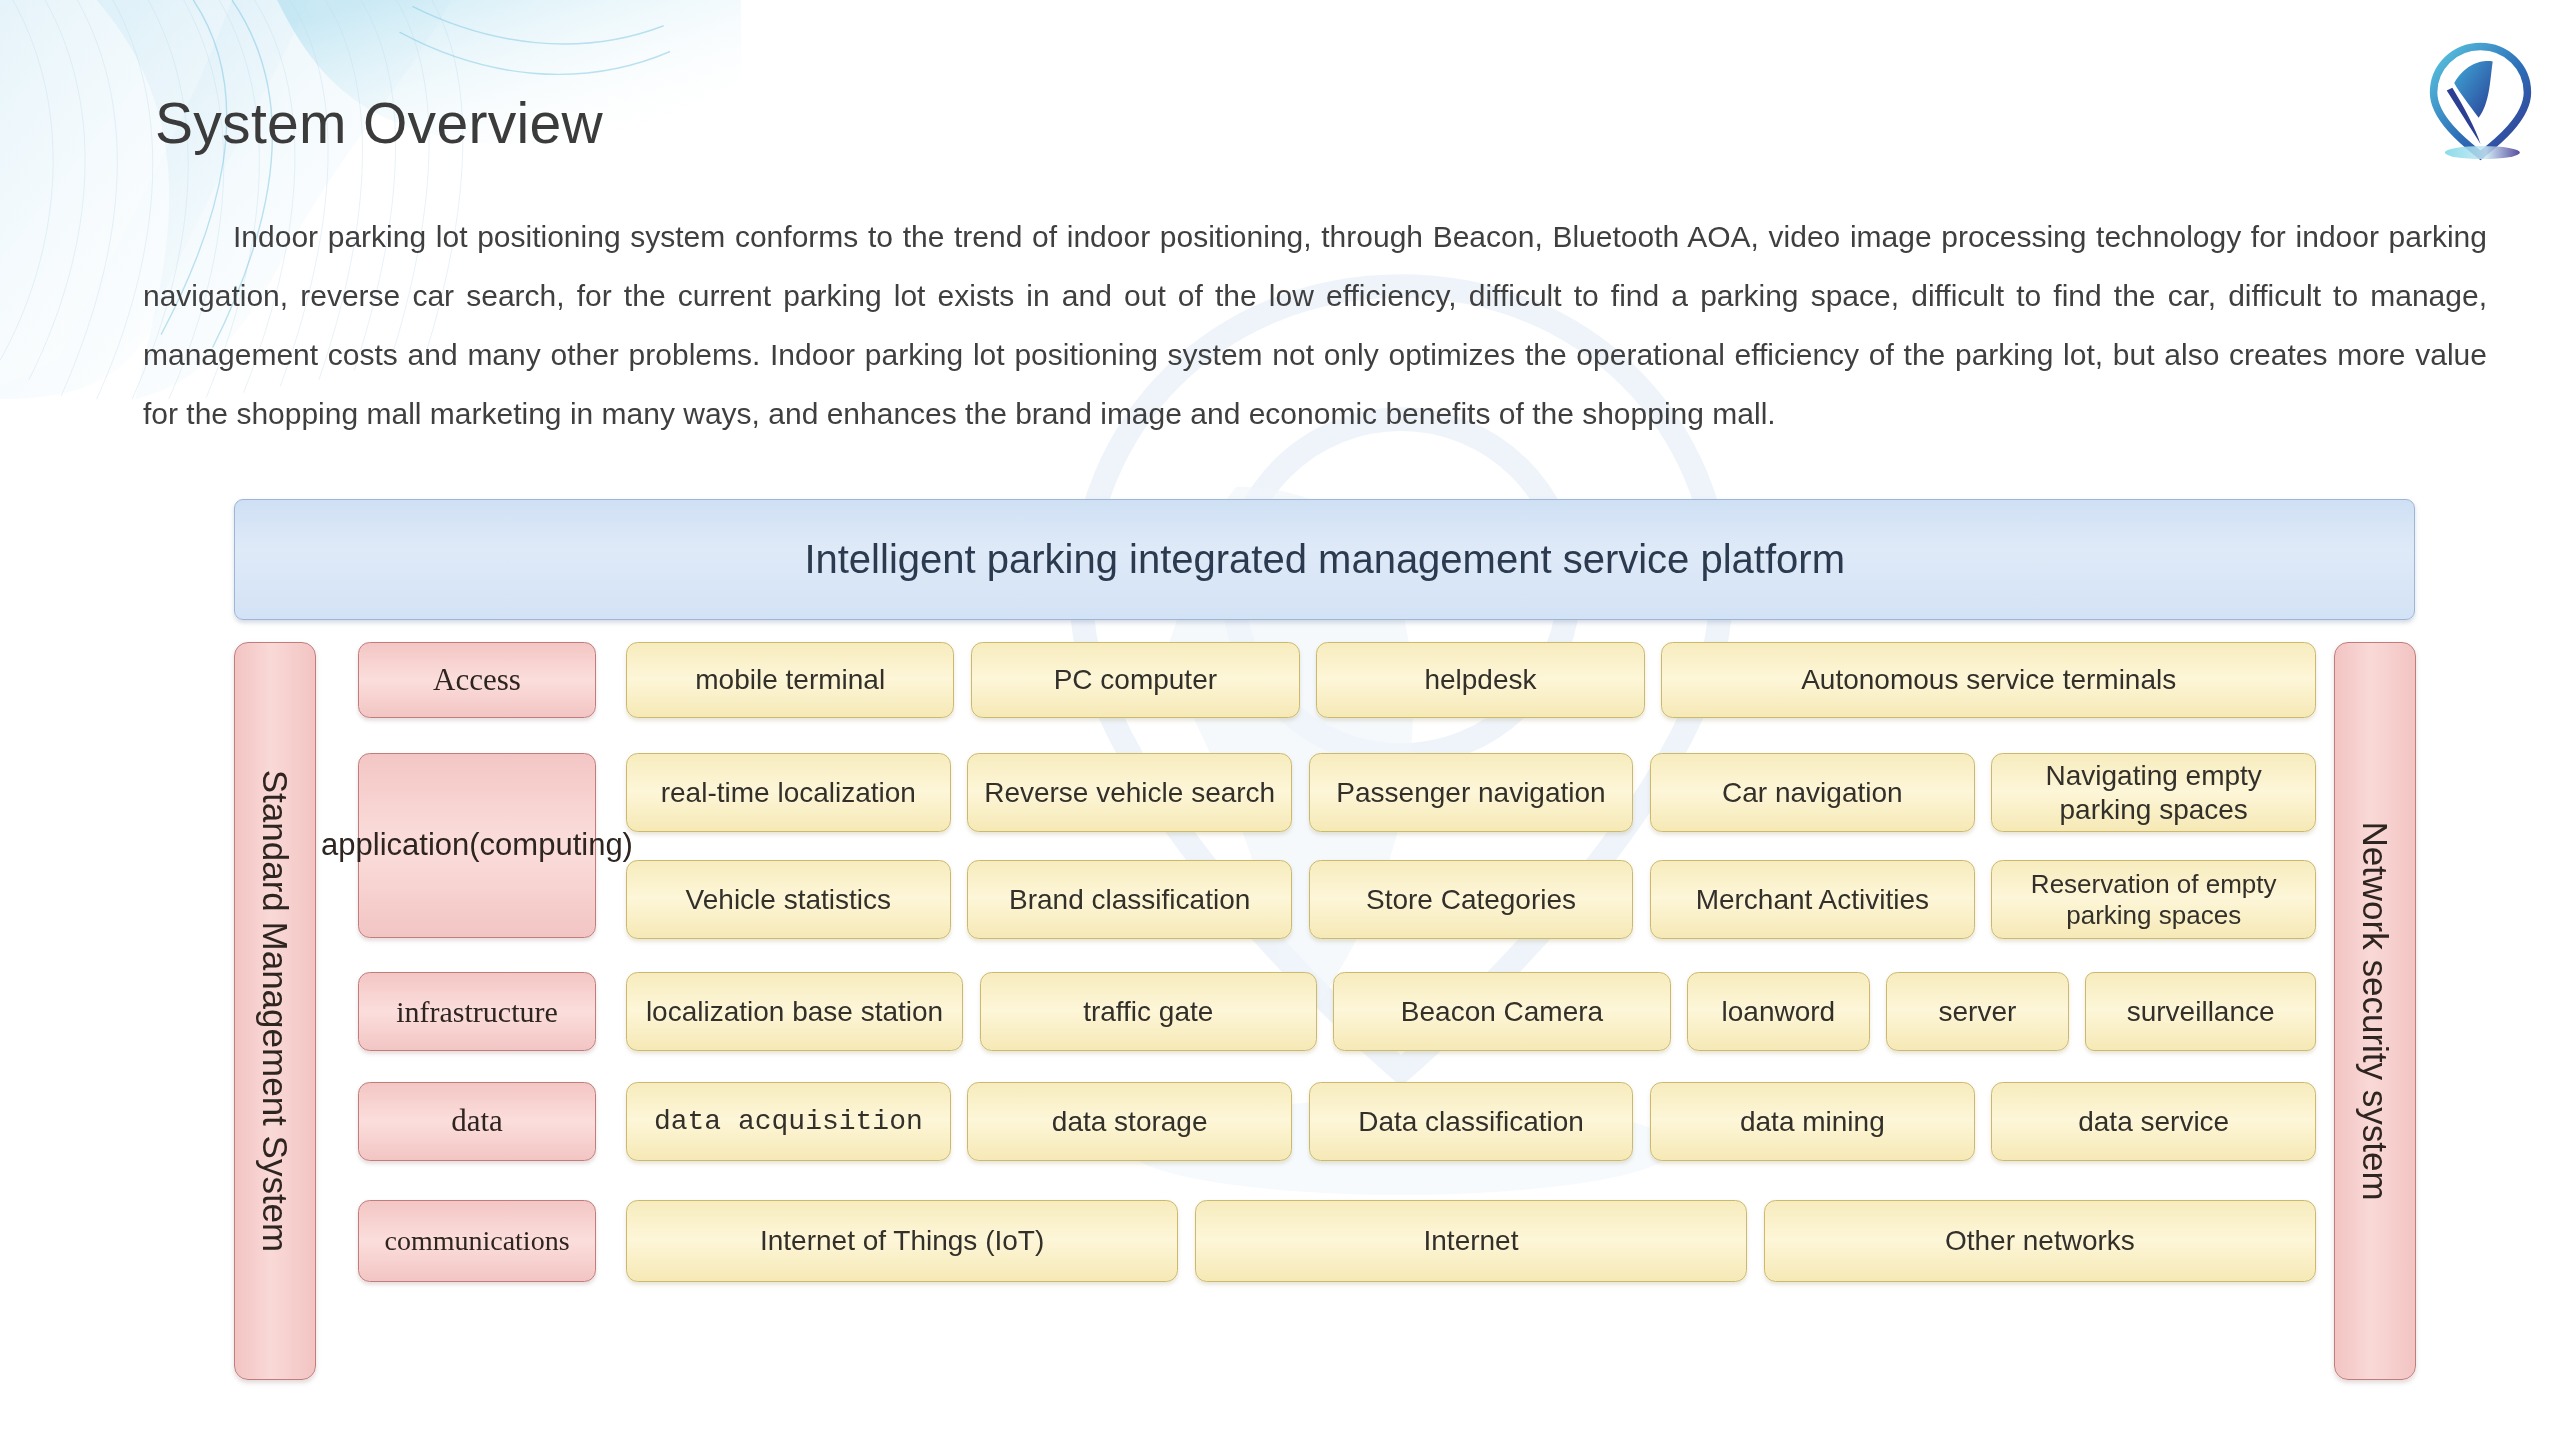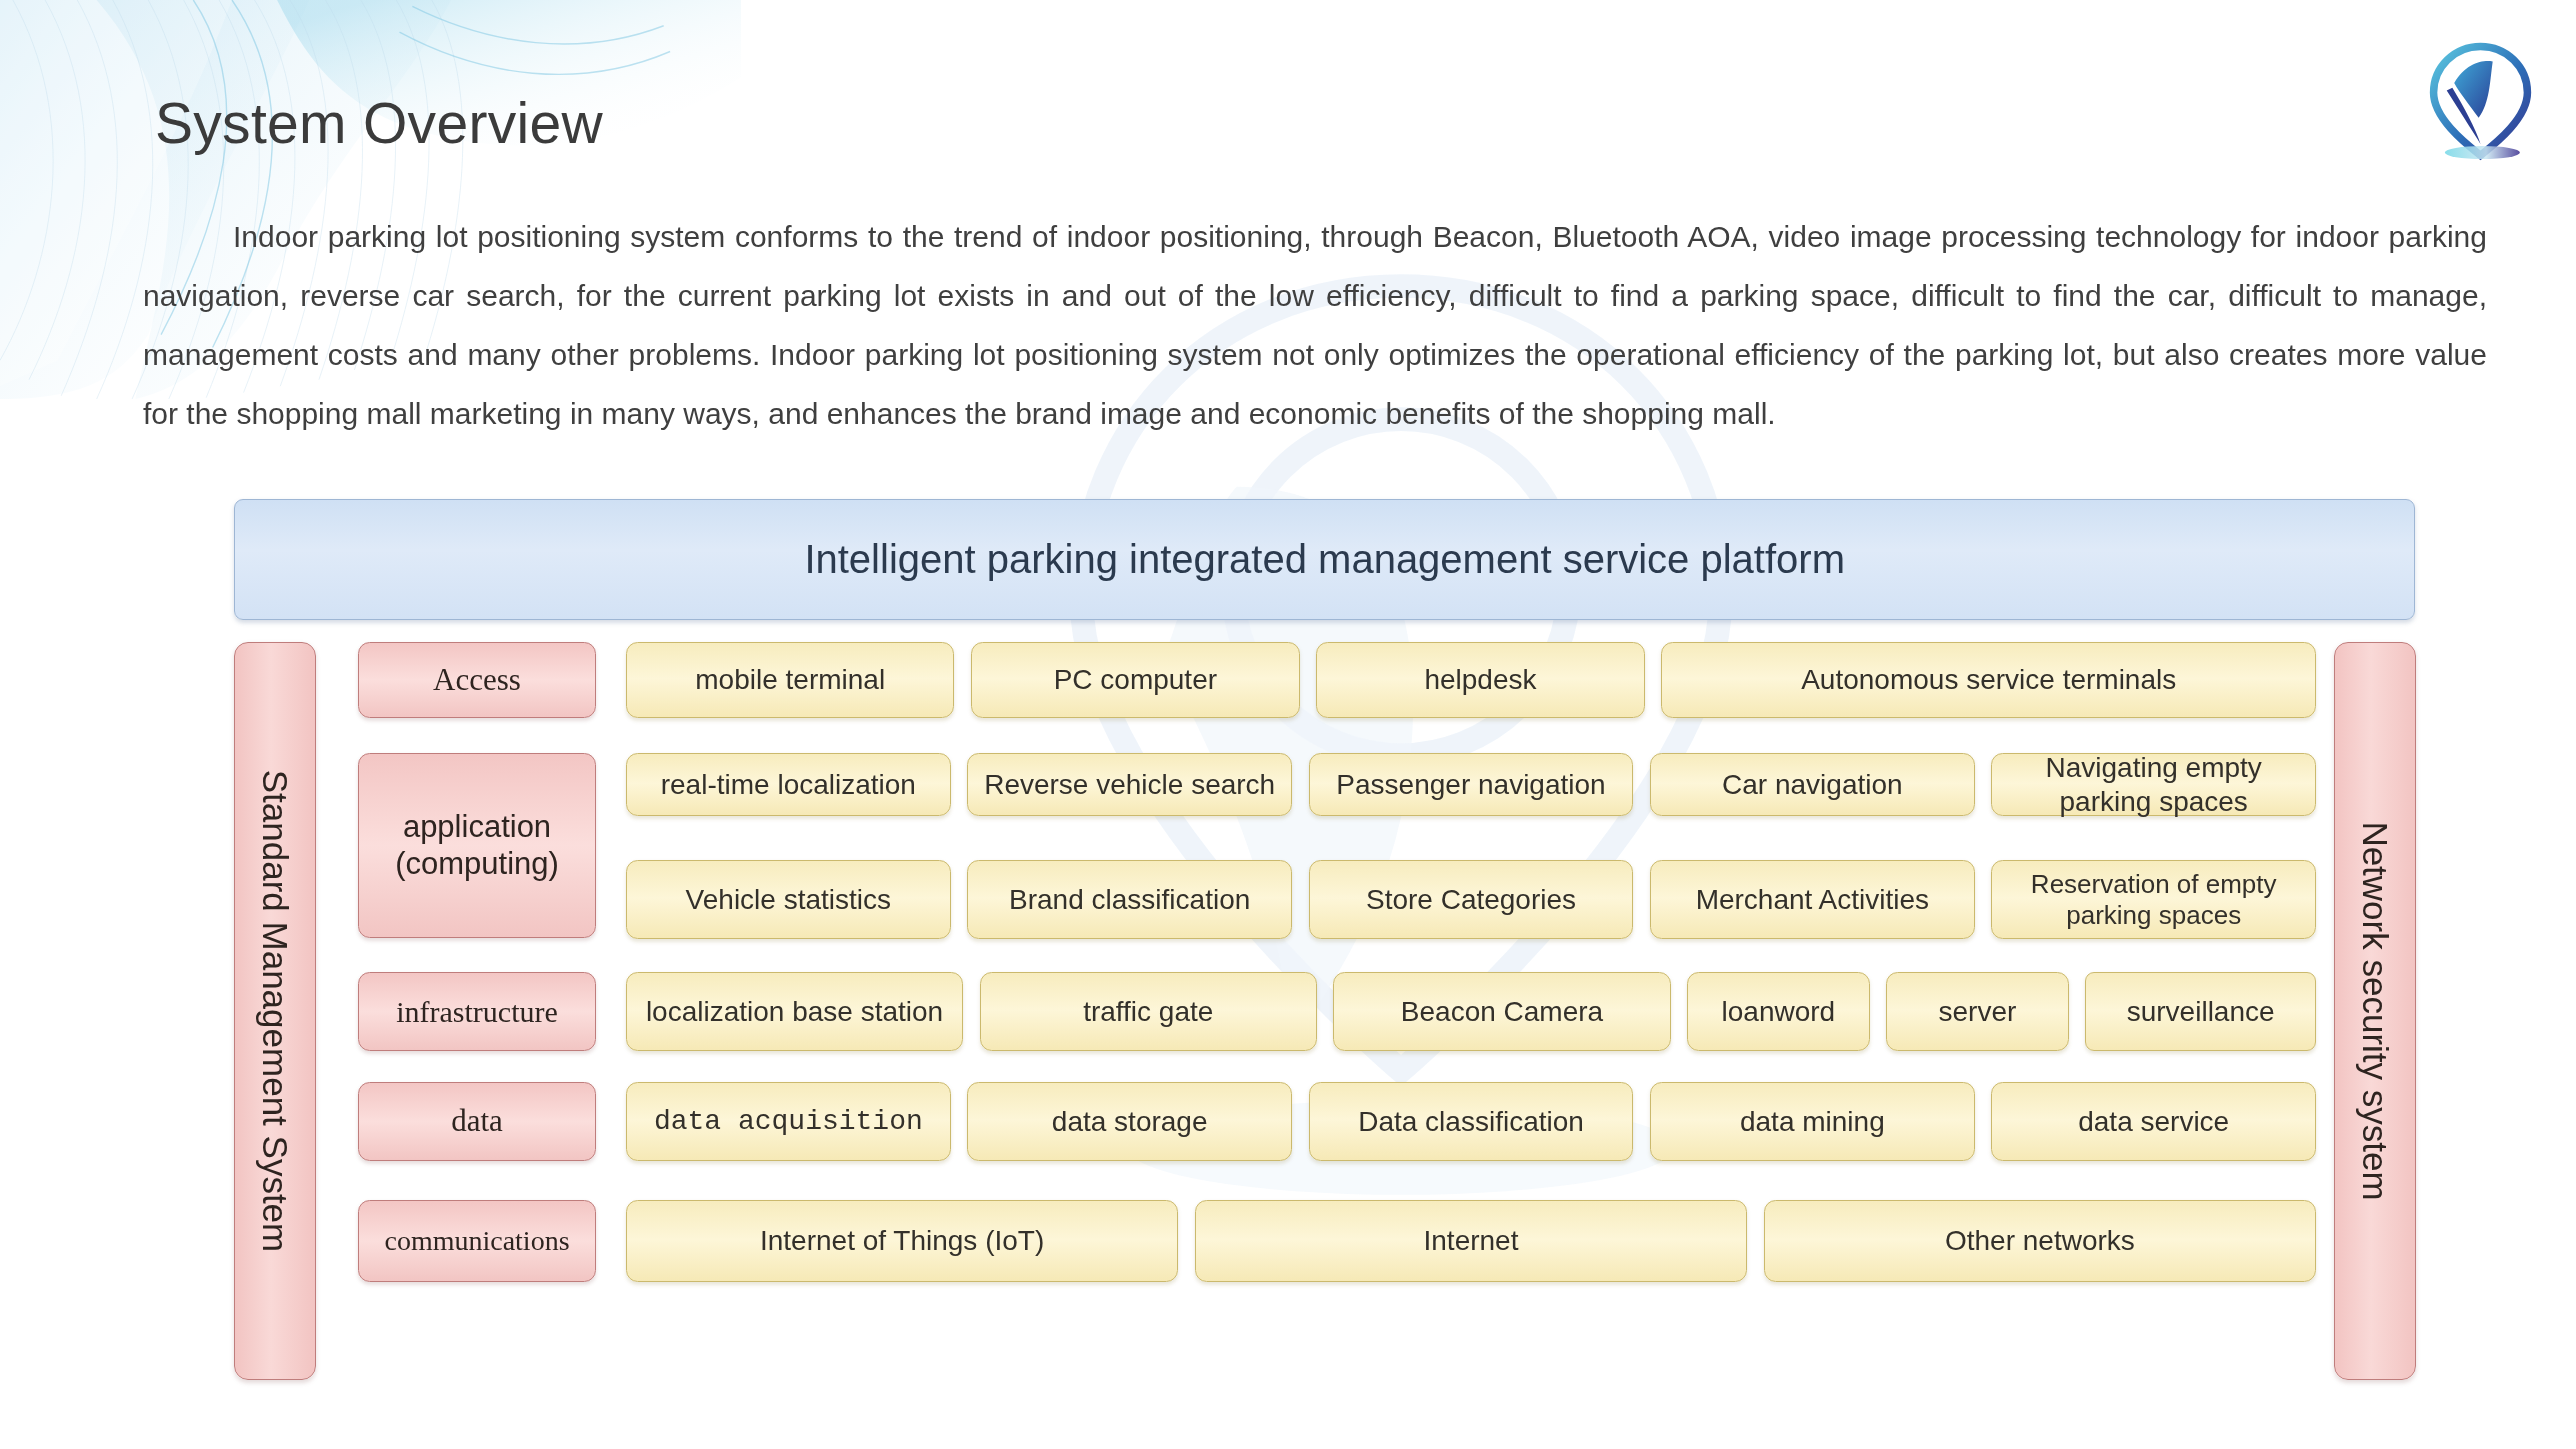--- a/index.html
+++ b/index.html
@@ -172,34 +172,34 @@
   .cells {
     flex: 1 1 auto;
     display: flex;
     align-items: stretch;
     gap: 16.7px;
   }
   .cells .box { }
 
   
   #row-access      { top: 0;    height: 76px; }
-  #row-app1        { top: 111px; height: 63px; }
+  #row-app1        { top: 111px; height: 79px; }
   #row-app2        { top: 218px; height: 79px; }
   #row-infra       { top: 330px; height: 79px; }
   #row-data        { top: 440px; height: 79px; }
   #row-comm        { top: 558px; height: 82px; }
 
   
   #app-cat-box {
     position: absolute;
     left: 0;
     top: 111px;
     width: 238px;
     height: 185px;
-    flex-direction: column;
+    flex-direction: row;
   }
   #app-cat-box .l1, #app-cat-box .l2 { display: block; }
 
   .spacer-cat { width: 238px; flex: 0 0 238px; margin-right: 30px; }
 </style>
 </head>
 <body>
 
 <div id="slide">
 

